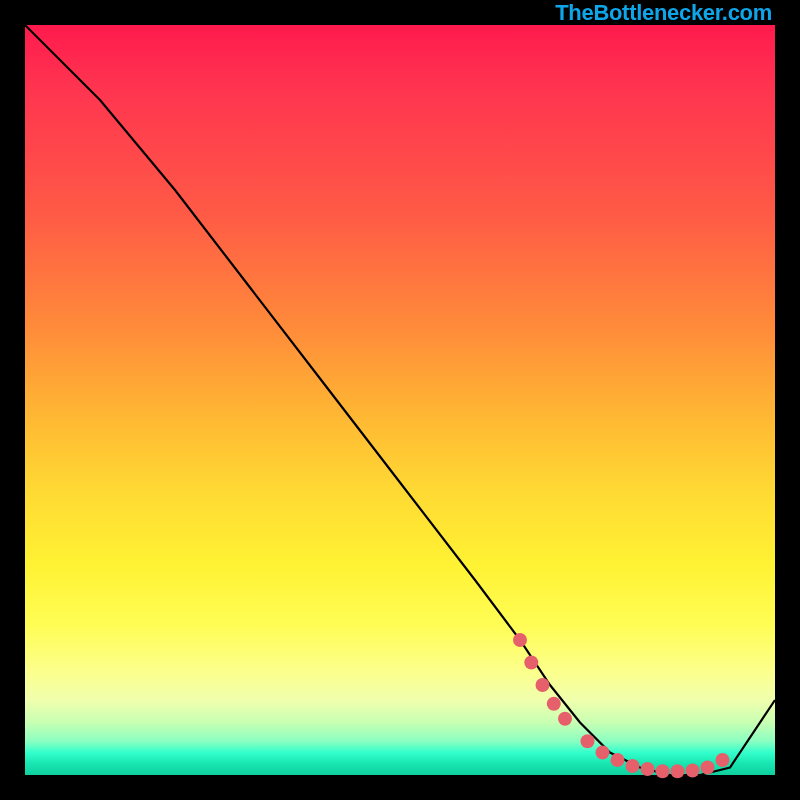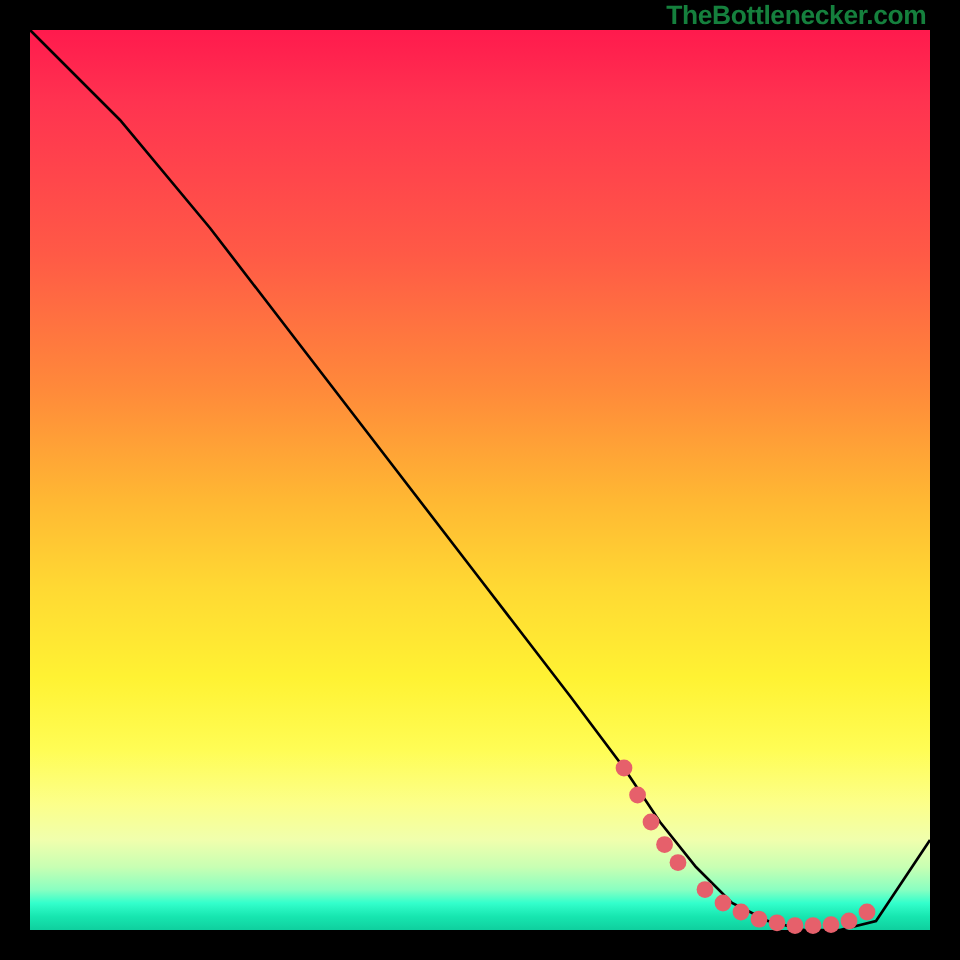--- a/index.html
+++ b/index.html
@@ -40,21 +40,21 @@
       #8affc1 95.5%,
       #33ffcc 97%,
       #17e6b0 98.5%,
       #0fcf9e 100%
     );
   }
   .watermark {
     position: absolute;
     top: 0;
     right: 28px;
-    color: #15803d;
+    color: #0ea5e9;
     font-size: 22px;
     font-weight: 600;
     letter-spacing: -0.3px;
   }
   svg.curve {
     position: absolute;
     left: 0;
     top: 0;
     width: 750px;
     height: 750px;

